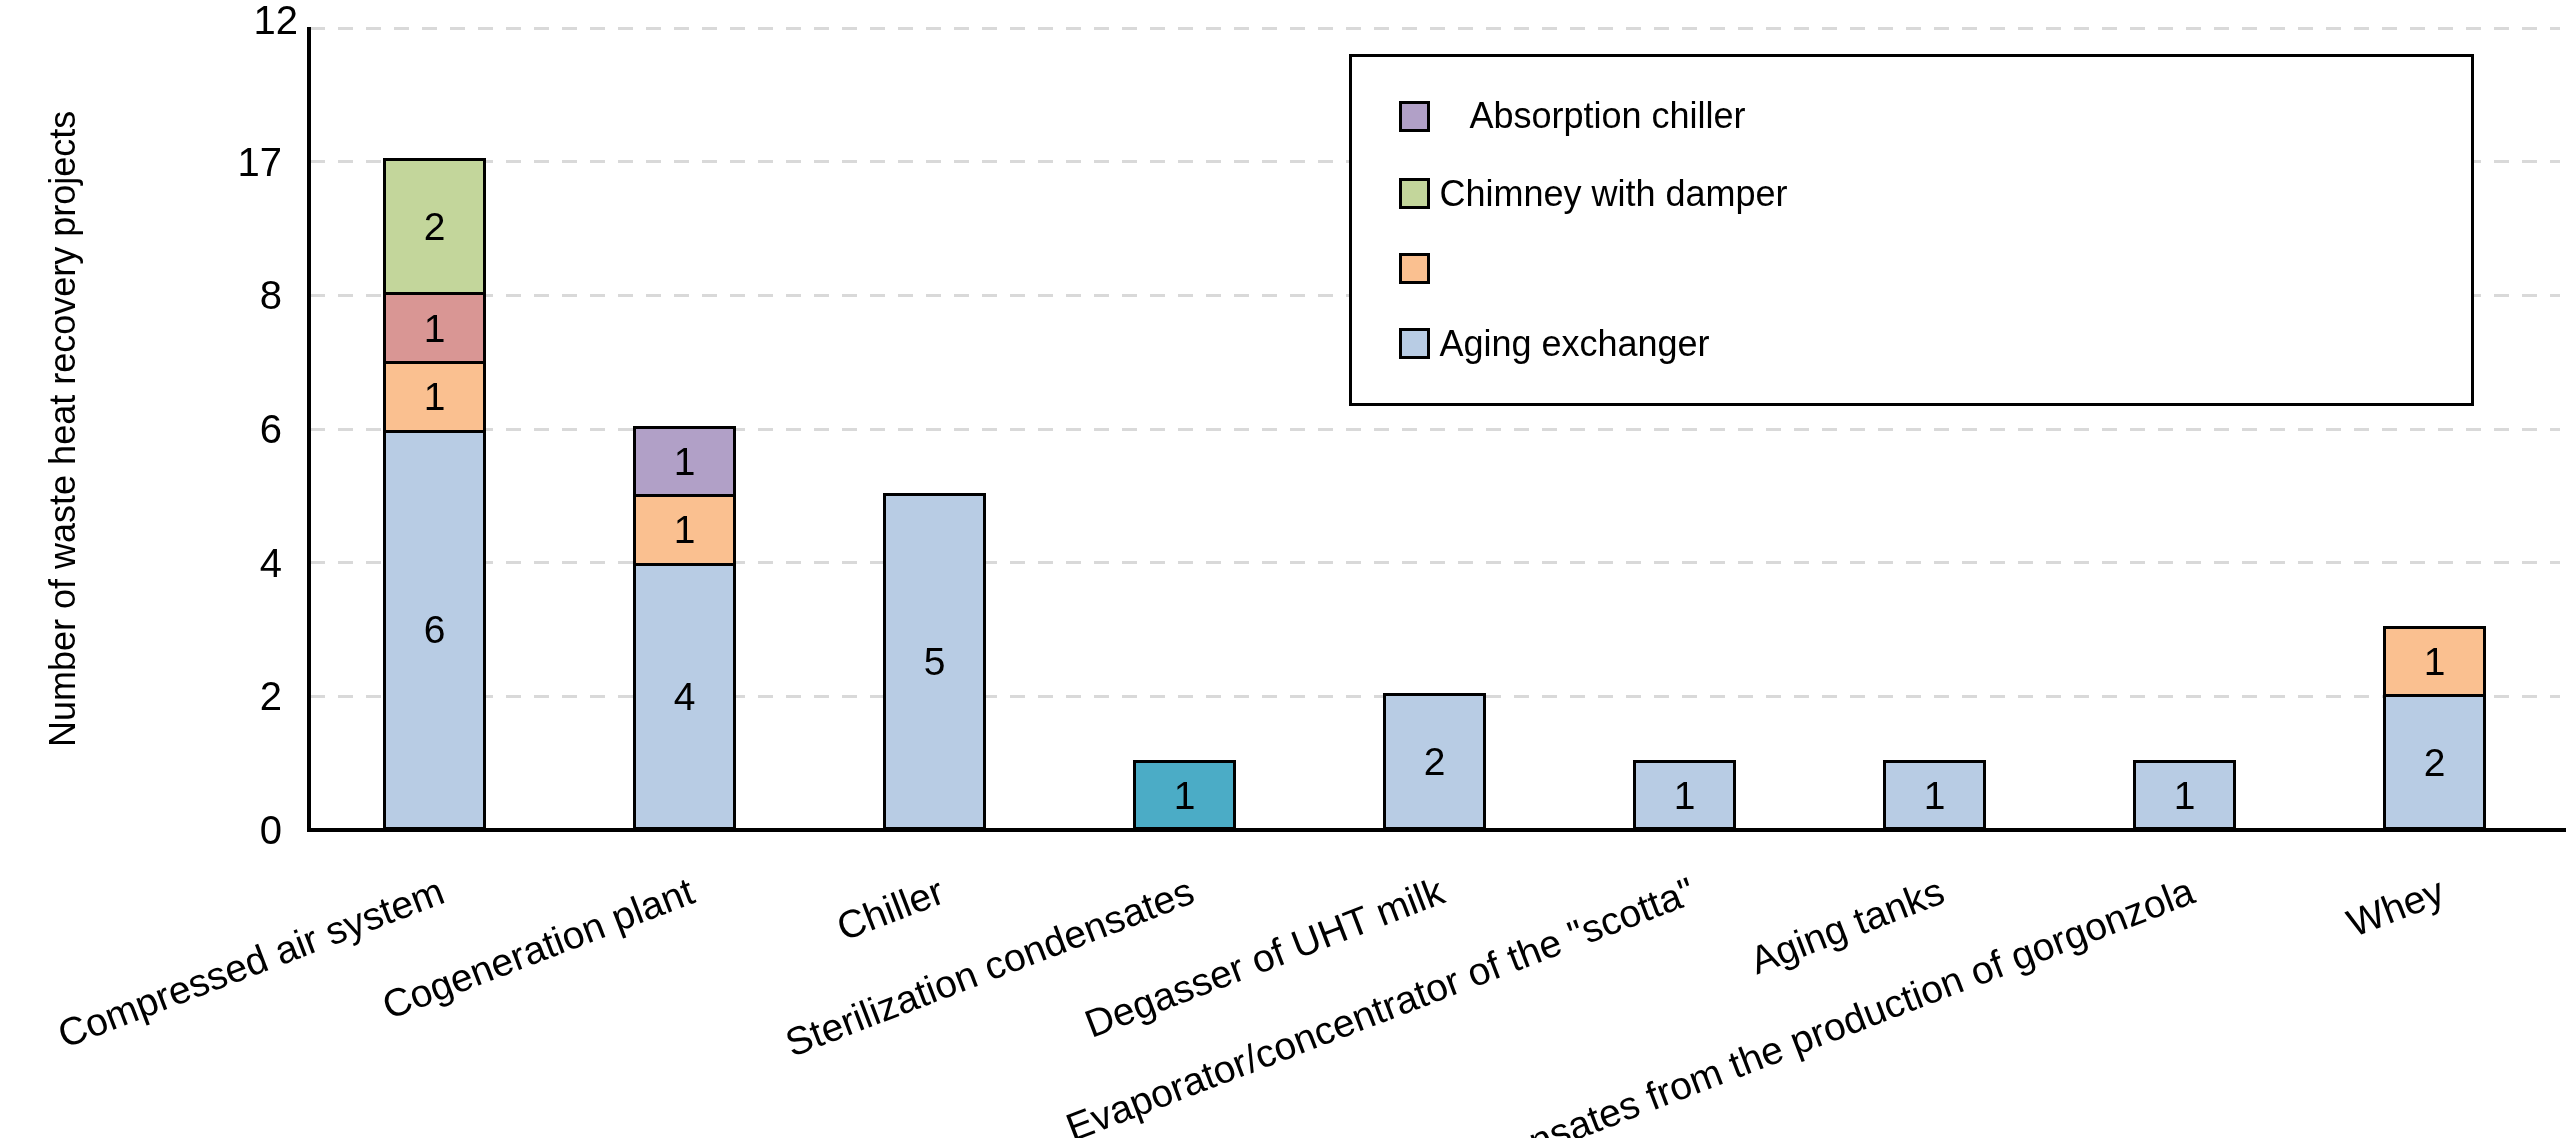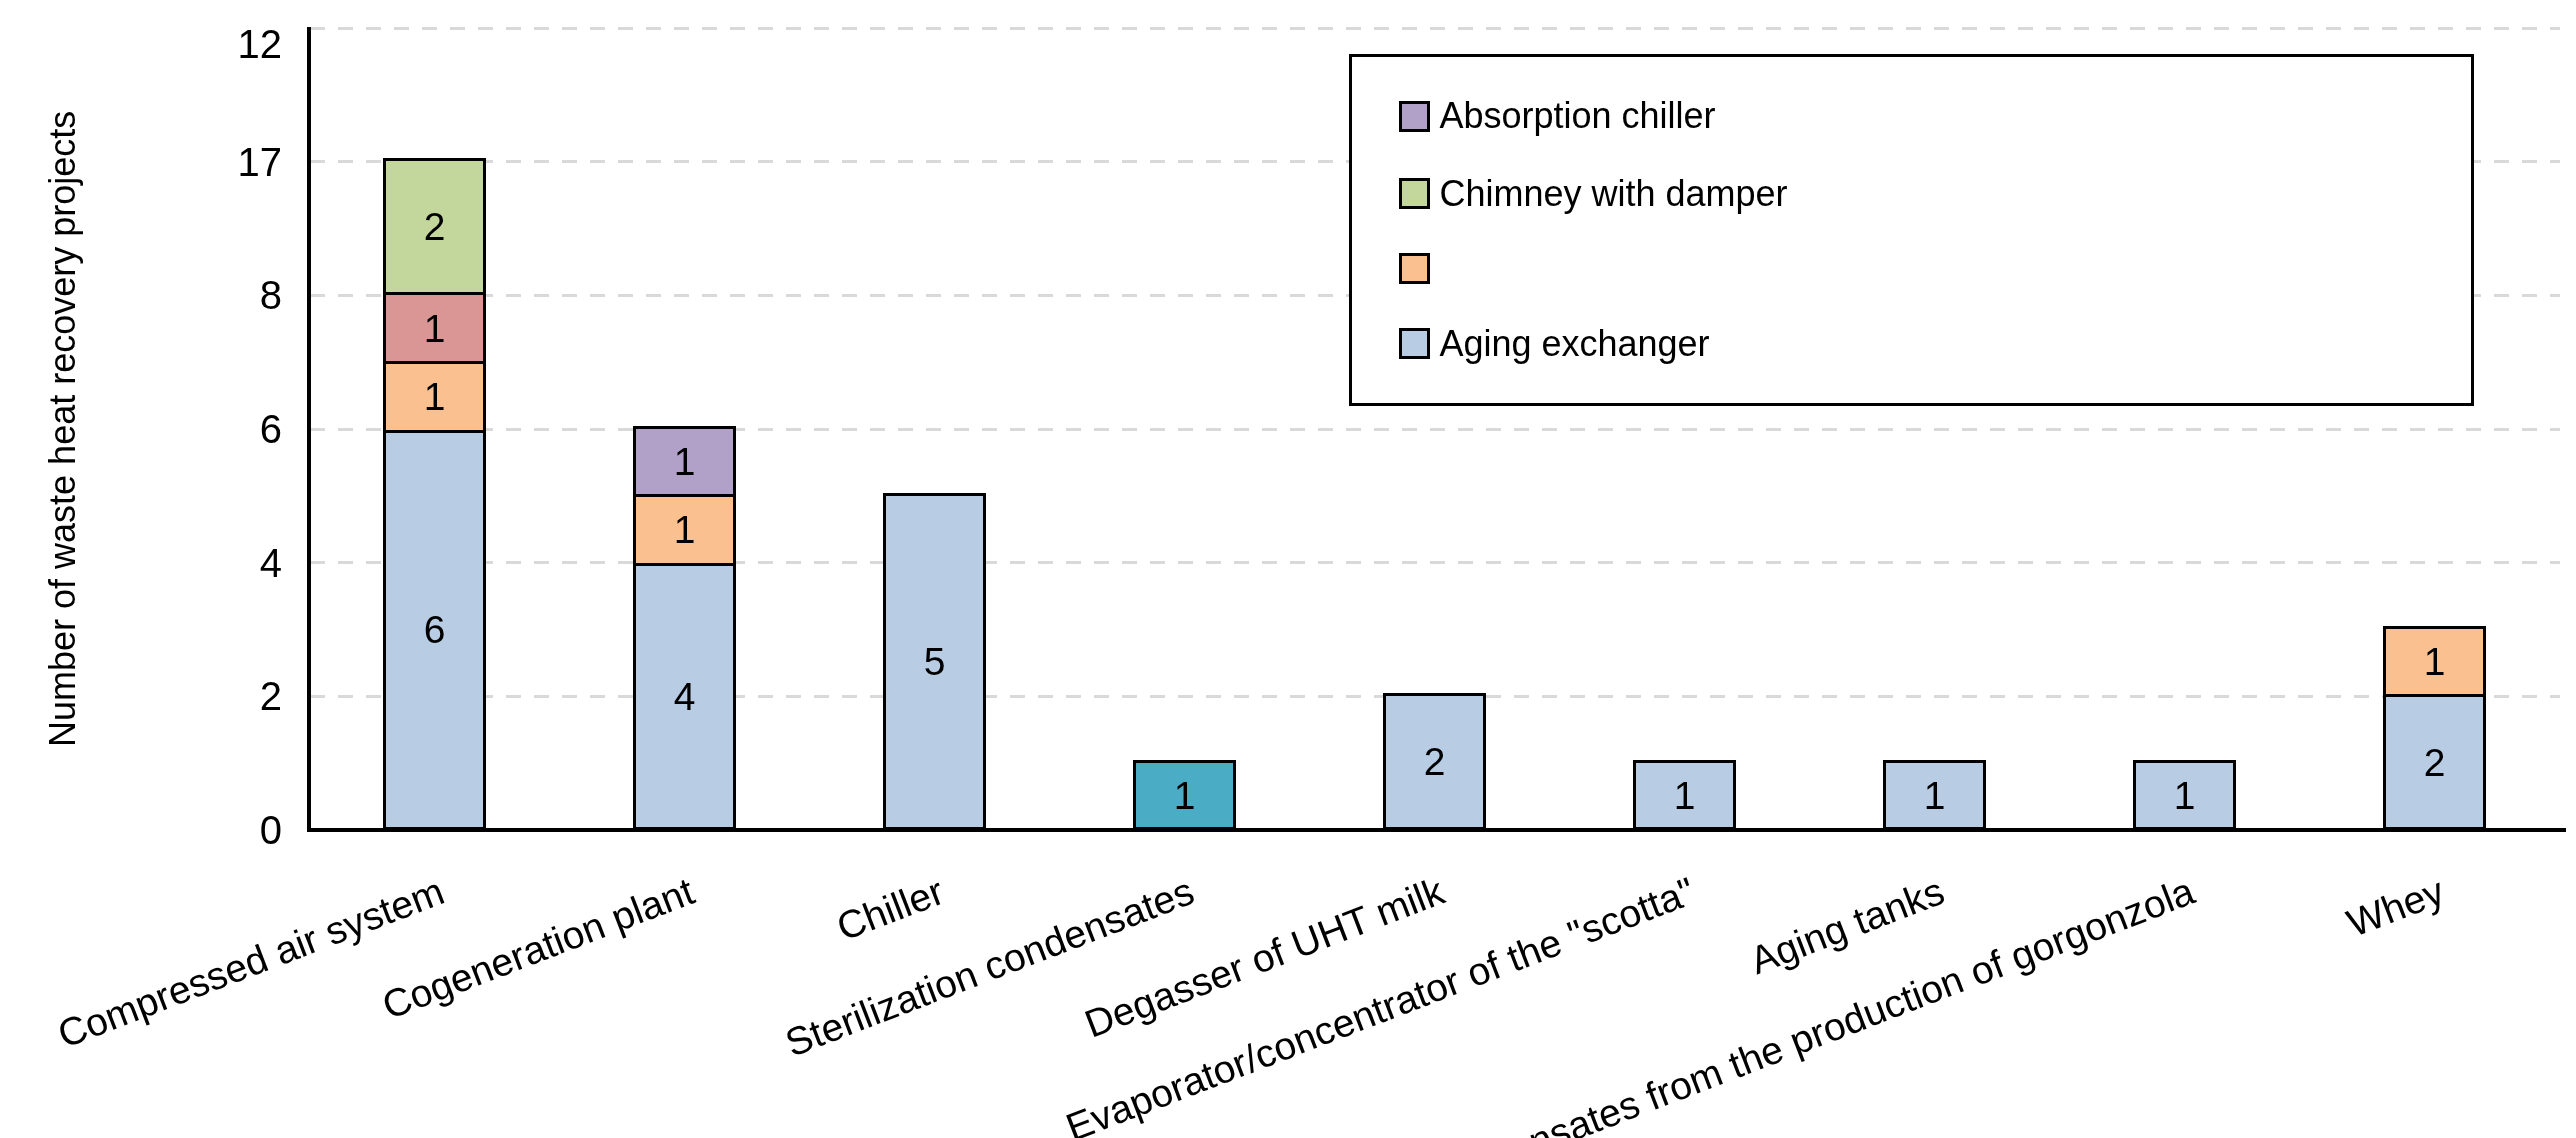--- a/index.html
+++ b/index.html
@@ -55,41 +55,41 @@
     <div class="gridline" style="left: 310px; width: 2250px; top: 294px;"></div>
     <div class="gridline" style="left: 310px; width: 2250px; top: 428px;"></div>
     <div class="gridline" style="left: 310px; width: 2250px; top: 561px;"></div>
     <div class="gridline" style="left: 310px; width: 2250px; top: 695px;"></div>
   <div class="ytitle">Number of waste heat recovery projects</div>
   <div class="yaxis"></div>
   <div class="xaxis"></div>
   <div class="legend" id="legend">
       <div class="legend-item">
         <div class="swatch" style="background: rgb(177, 160, 199);"></div>
-        <div class="legend-label" style="white-space: nowrap;">Absorption chiller</div>
+        <div class="legend-label" style="white-space: nowrap; margin-left: 30px;">Absorption chiller</div>
       </div>
       <div class="legend-item">
         <div class="swatch" style="background: rgb(195, 214, 155);"></div>
         <div class="legend-label" style="white-space: nowrap;">Chimney with damper</div>
       </div>
       <div class="legend-item">
         <div class="swatch" style="background: rgb(250, 192, 144);"></div>
       </div>
       <div class="legend-item">
         <div class="swatch" style="background: rgb(184, 204, 228);"></div>
         <div class="legend-label" style="white-space: nowrap;">Aging exchanger</div>
       </div>
     </div>
 <div class="ytick" style="top: 810px;">0</div>
     <div class="ytick" style="top: 676px;">2</div>
     <div class="ytick" style="top: 543px;">4</div>
     <div class="ytick" style="top: 409px;">6</div>
     <div class="ytick" style="top: 275px;">8</div>
     <div class="ytick" style="top: 142px;">17</div>
-    <div class="ytick" style="top: 24px;">12</div>
+    <div class="ytick" style="top: 0; padding-left: 16px;">12</div>
     <div class="bar" style="left: 383px; width: 103px; top: 158px; height: 672px;">
       <div class="seg" style="flex-grow: 2; background: rgb(195, 214, 155);">
         <div class="seglabel">2</div>
       </div>
       <div class="seg" style="flex-grow: 1; background: rgb(217, 150, 148);">
         <div class="seglabel">1</div>
       </div>
       <div class="seg" style="flex-grow: 1; background: rgb(250, 192, 144);">
         <div class="seglabel">1</div>
       </div>

